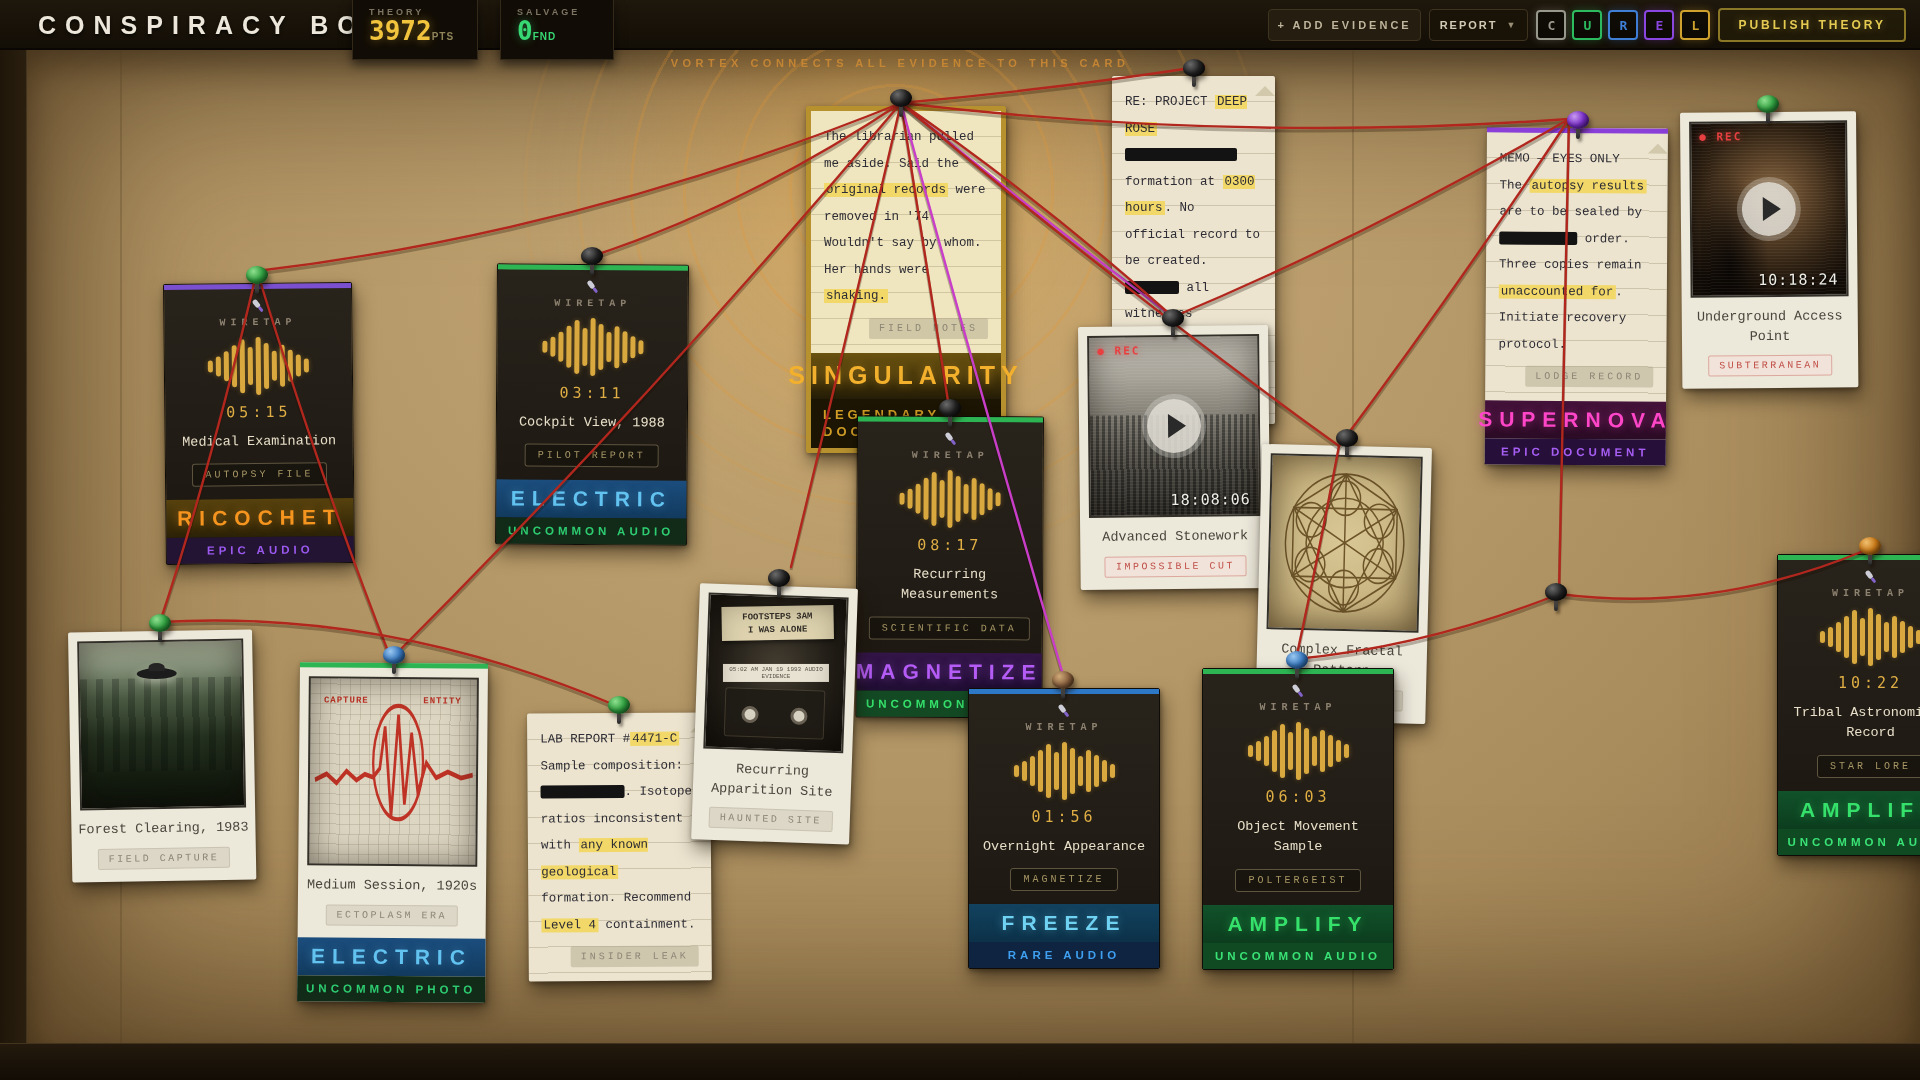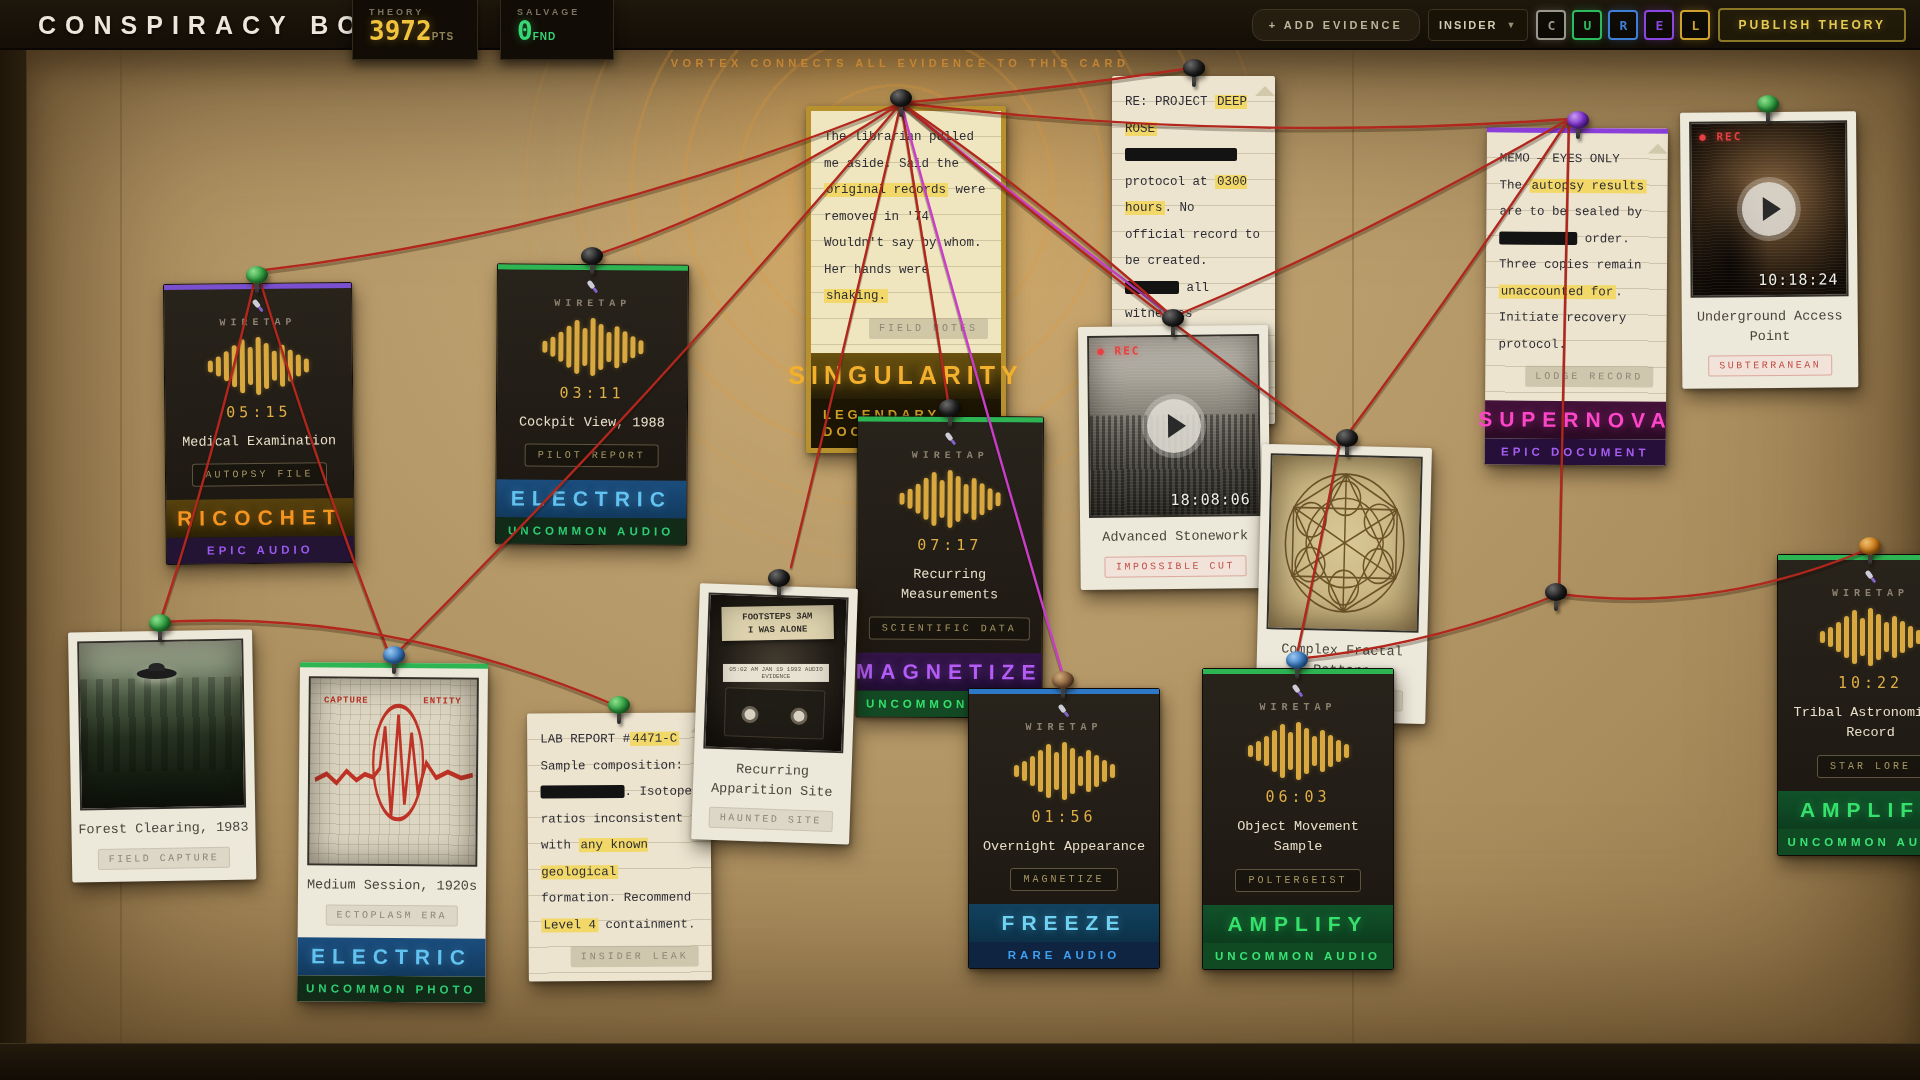--- a/index.html
+++ b/index.html
@@ -12,21 +12,21 @@
   #theory-panel{left:352px;min-width:92px;}
   #salvage-panel{left:500px;min-width:80px;}
   .stat-label{font-size:9px;letter-spacing:3px;color:#7d7463;font-weight:bold;}
   .stat-row{display:flex;align-items:baseline;gap:0;margin-top:1px;}
   .stat-value{font-size:26px;font-weight:bold;font-family:"DejaVu Sans Mono",monospace;line-height:1;}
   #theory-panel .stat-value{color:#f2c43d;text-shadow:0 0 10px rgba(242,196,61,.45);}
   #salvage-panel .stat-value{color:#37d873;text-shadow:0 0 10px rgba(55,216,115,.45);}
   .stat-unit{font-size:10px;letter-spacing:1px;color:#8f8459;font-weight:bold;}
   #salvage-panel .stat-unit{color:#37d873;}
   .tb-right{position:absolute;right:14px;top:8px;display:flex;align-items:center;gap:8px;}
-  .btn-add{background:#241d10;border:1px solid #3e3420;border-radius:12px;color:#bfb59c;font-size:11px;font-weight:bold;letter-spacing:3px;padding:9px 16px;cursor:pointer;text-align:right;}
+  .btn-add{background:#241d10;border:1px solid #3e3420;border-radius:4px;color:#bfb59c;font-size:11px;font-weight:bold;letter-spacing:3px;padding:9px 8px;cursor:pointer;text-align:right;}
   .dd{background:#191307;border:1px solid #3e3420;border-radius:4px;color:#d3cab5;font-size:11px;font-weight:bold;letter-spacing:2px;padding:9px 10px;display:flex;gap:9px;align-items:center;cursor:pointer;}
   .dd .chev{font-size:9px;color:#9a8f76;}
   .chip{width:26px;height:26px;border-radius:4px;display:flex;align-items:center;justify-content:center;font-size:13px;font-weight:bold;font-family:"DejaVu Sans Mono",monospace;background:rgba(0,0,0,.4);border:2px solid;cursor:pointer;}
   .btn-publish{background:rgba(40,32,10,.55);border:2px solid #8a7827;border-radius:4px;color:#e5ca52;font-size:12px;font-weight:bold;letter-spacing:3px;padding:8px 18px;cursor:pointer;text-shadow:0 0 8px rgba(229,202,82,.4);}
 
   
   #board{position:absolute;left:26px;top:48px;right:0;bottom:36px;z-index:0;
     background:radial-gradient(ellipse at 46% 18%,#c7aa77 0%,#b79a69 38%,#a98c5c 68%,#8f7347 100%);
     box-shadow:inset 0 0 170px 34px rgba(52,33,11,.62), inset 0 16px 34px rgba(18,11,4,.5);
     border-left:1px solid #6a5630;border-bottom:1px solid #6a5630;}
@@ -214,21 +214,21 @@
           <div class="doc-tagrow">
             <div class="dtag">FIELD NOTES</div>
           </div>
         </div>
         <div class="name-bar big" style="background: linear-gradient(rgb(107, 83, 16), rgb(36, 28, 6)); color: rgb(242, 176, 44); text-shadow: rgba(242, 176, 44, 0.4) 0px 0px 10px;">SINGULARITY</div>
         <div class="tier-bar wrap" style="background: rgb(28, 21, 4); color: rgb(207, 157, 37);">LEGENDARY DOCUMENT</div>
       </div>
       <div class="card doc" style="left: 1112px; top: 76px; width: 163px;">
         <div class="paper paper-clip">
           <div class="fold"></div>
-          <div class="doc-text"><span>RE: PROJECT </span><span class="hl">DEEP ROSE</span><br><span class="redact" style="width: 112px;"></span><span> protocol at </span><span class="hl">0300 hours</span><span>. No official record to be created. </span><span class="redact" style="width: 54px;"></span><span> all witnesses debriefed under </span><span class="hl">NDA-7</span><span>.</span></div>
+          <div class="doc-text"><span>RE: PROJECT </span><span class="hl">DEEP ROSE</span><br><span class="redact" style="width: 112px;"></span><span> formation at </span><span class="hl">0300 hours</span><span>. No official record to be created. </span><span class="redact" style="width: 54px;"></span><span> all witnesses debriefed under </span><span class="hl">NDA-7</span><span>.</span></div>
           <div class="doc-tagrow">
             <div class="dtag">AVIATION RECORD</div>
           </div>
         </div>
       </div>
       <div class="card doc" style="left: 1487px; top: 128px; width: 181px; transform: rotate(0.4deg);">
         <div class="stripe" style="background: rgb(138, 63, 216);"></div>
         <div class="paper paper-clip">
           <div class="fold"></div>
           <div class="doc-text"><span>MEMO — EYES ONLY</span><br><span>The </span><span class="hl">autopsy results</span><span> are to be sealed by </span><span class="redact" style="width: 78px;"></span><span> order. Three copies remain </span><span class="hl">unaccounted for</span><span>. Initiate recovery protocol.</span></div>
@@ -269,21 +269,21 @@
           <i style="height: 54px;"></i>
           <i style="height: 38px;"></i>
           <i style="height: 58px;"></i>
           <i style="height: 46px;"></i>
           <i style="height: 30px;"></i>
           <i style="height: 42px;"></i>
           <i style="height: 32px;"></i>
           <i style="height: 22px;"></i>
           <i style="height: 14px;"></i>
         </div>
-        <div class="dur">07:17</div>
+        <div class="dur">08:17</div>
         <div class="a-title">Recurring Measurements</div>
         <div class="tagrow">
           <div class="atag">SCIENTIFIC DATA</div>
         </div>
         <div class="name-bar" style="background: linear-gradient(rgb(52, 21, 73), rgb(32, 14, 51)); color: rgb(180, 92, 245); text-shadow: rgba(180, 92, 245, 0.4) 0px 0px 10px;">MAGNETIZE</div>
         <div class="tier-bar" style="background: rgb(19, 74, 36); color: rgb(53, 224, 107);">UNCOMMON AUDIO</div>
       </div>
       <div class="card photo" style="left: 1078px; top: 326px; width: 190px; transform: rotate(-0.6deg);">
         <div class="ph-img img-stonework">
           <div class="crowd"></div>
@@ -524,21 +524,21 @@
     </div>
 
   <div class="frame-left"></div>
   <div class="frame-bottom"></div>
 
   <div id="topbar">
     <div class="tb-title">CONSPIRACY BOARD</div>
     <div class="tb-right">
       <button class="btn-add">+ ADD EVIDENCE</button>
       <div class="dd">
-        <span>INSIDER</span>
+        <span>REPORT</span>
         <span class="chev">▼</span>
       </div>
       <div id="filters" style="display:flex;gap:6px">
           <div class="chip" style="border-color: rgb(152, 152, 140); color: rgb(152, 152, 140); box-shadow: rgba(152, 152, 140, 0.333) 0px 0px 8px;">C</div>
           <div class="chip" style="border-color: rgb(45, 187, 95); color: rgb(45, 187, 95); box-shadow: rgba(45, 187, 95, 0.333) 0px 0px 8px;">U</div>
           <div class="chip" style="border-color: rgb(63, 127, 214); color: rgb(63, 127, 214); box-shadow: rgba(63, 127, 214, 0.333) 0px 0px 8px;">R</div>
           <div class="chip" style="border-color: rgb(138, 70, 224); color: rgb(138, 70, 224); box-shadow: rgba(138, 70, 224, 0.333) 0px 0px 8px;">E</div>
           <div class="chip" style="border-color: rgb(207, 162, 46); color: rgb(207, 162, 46); box-shadow: rgba(207, 162, 46, 0.333) 0px 0px 8px;">L</div>
         </div>
       <button class="btn-publish">PUBLISH THEORY</button>

